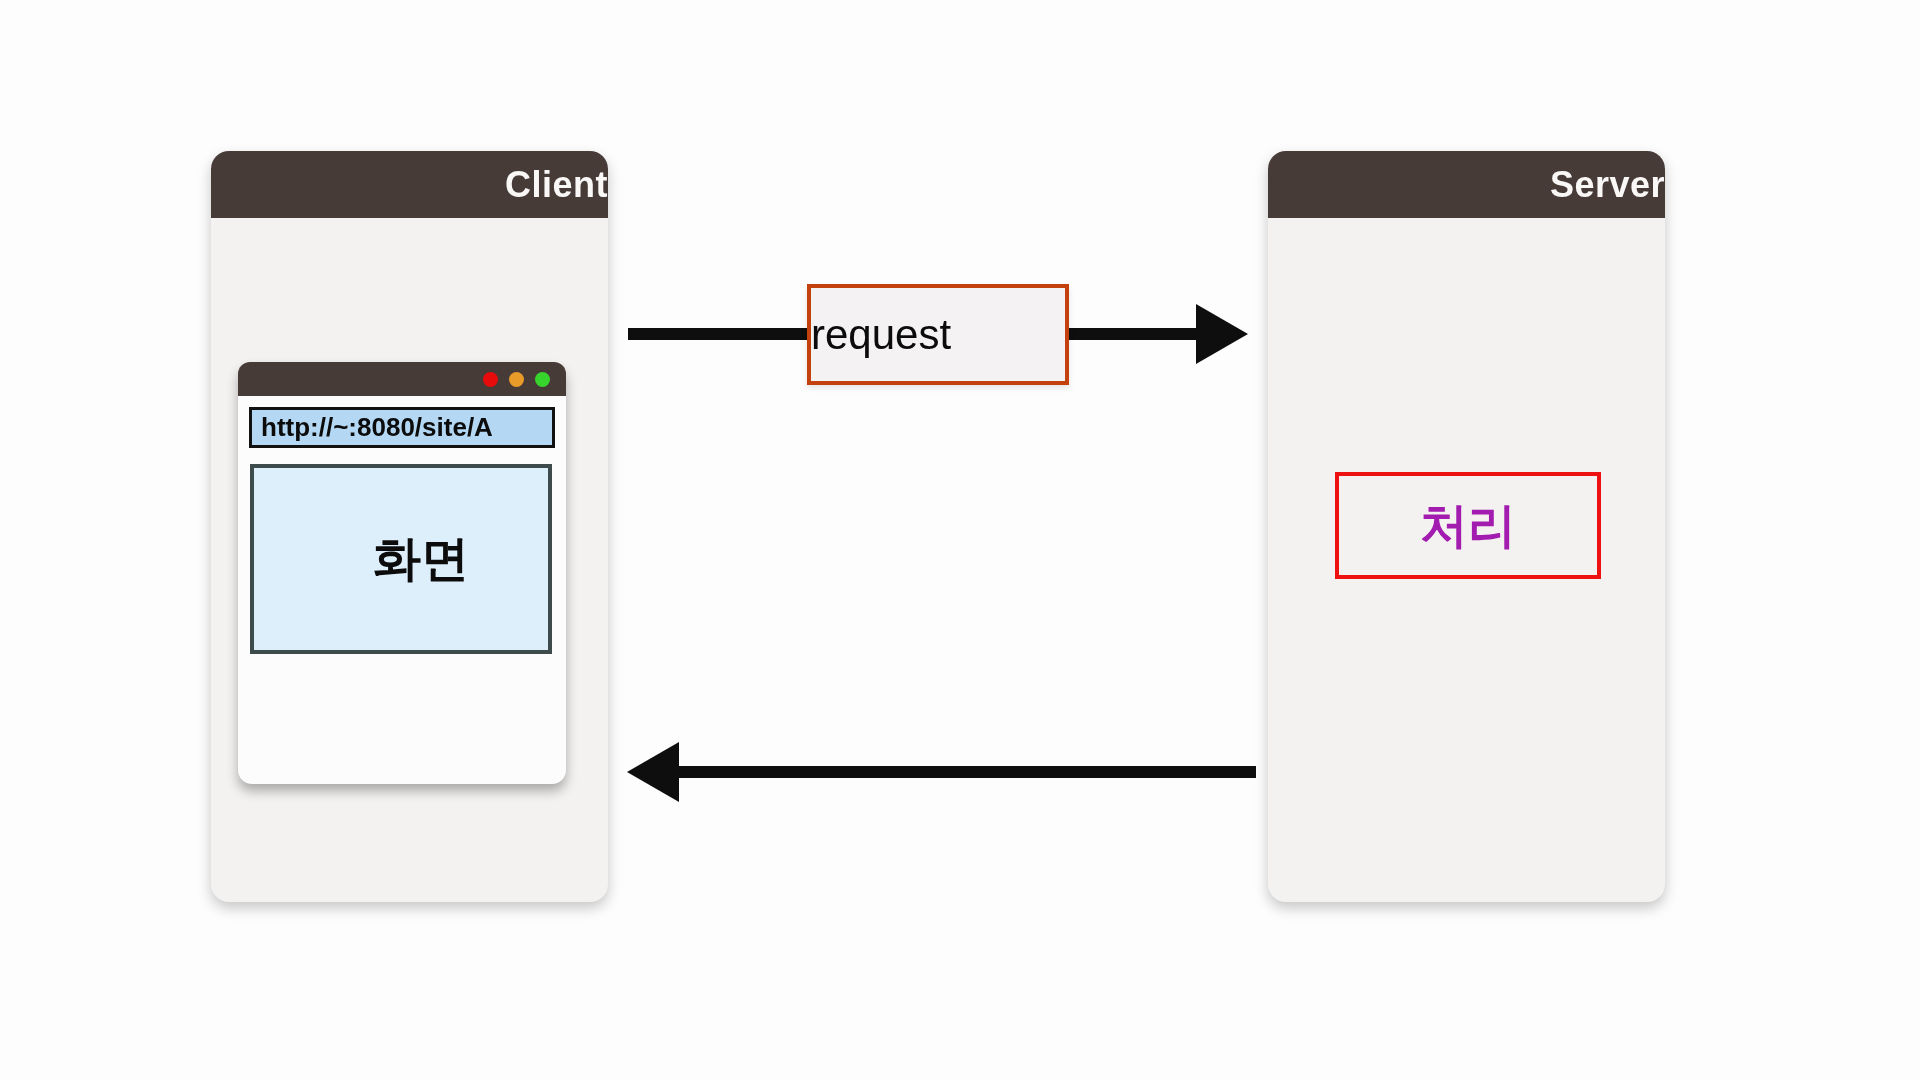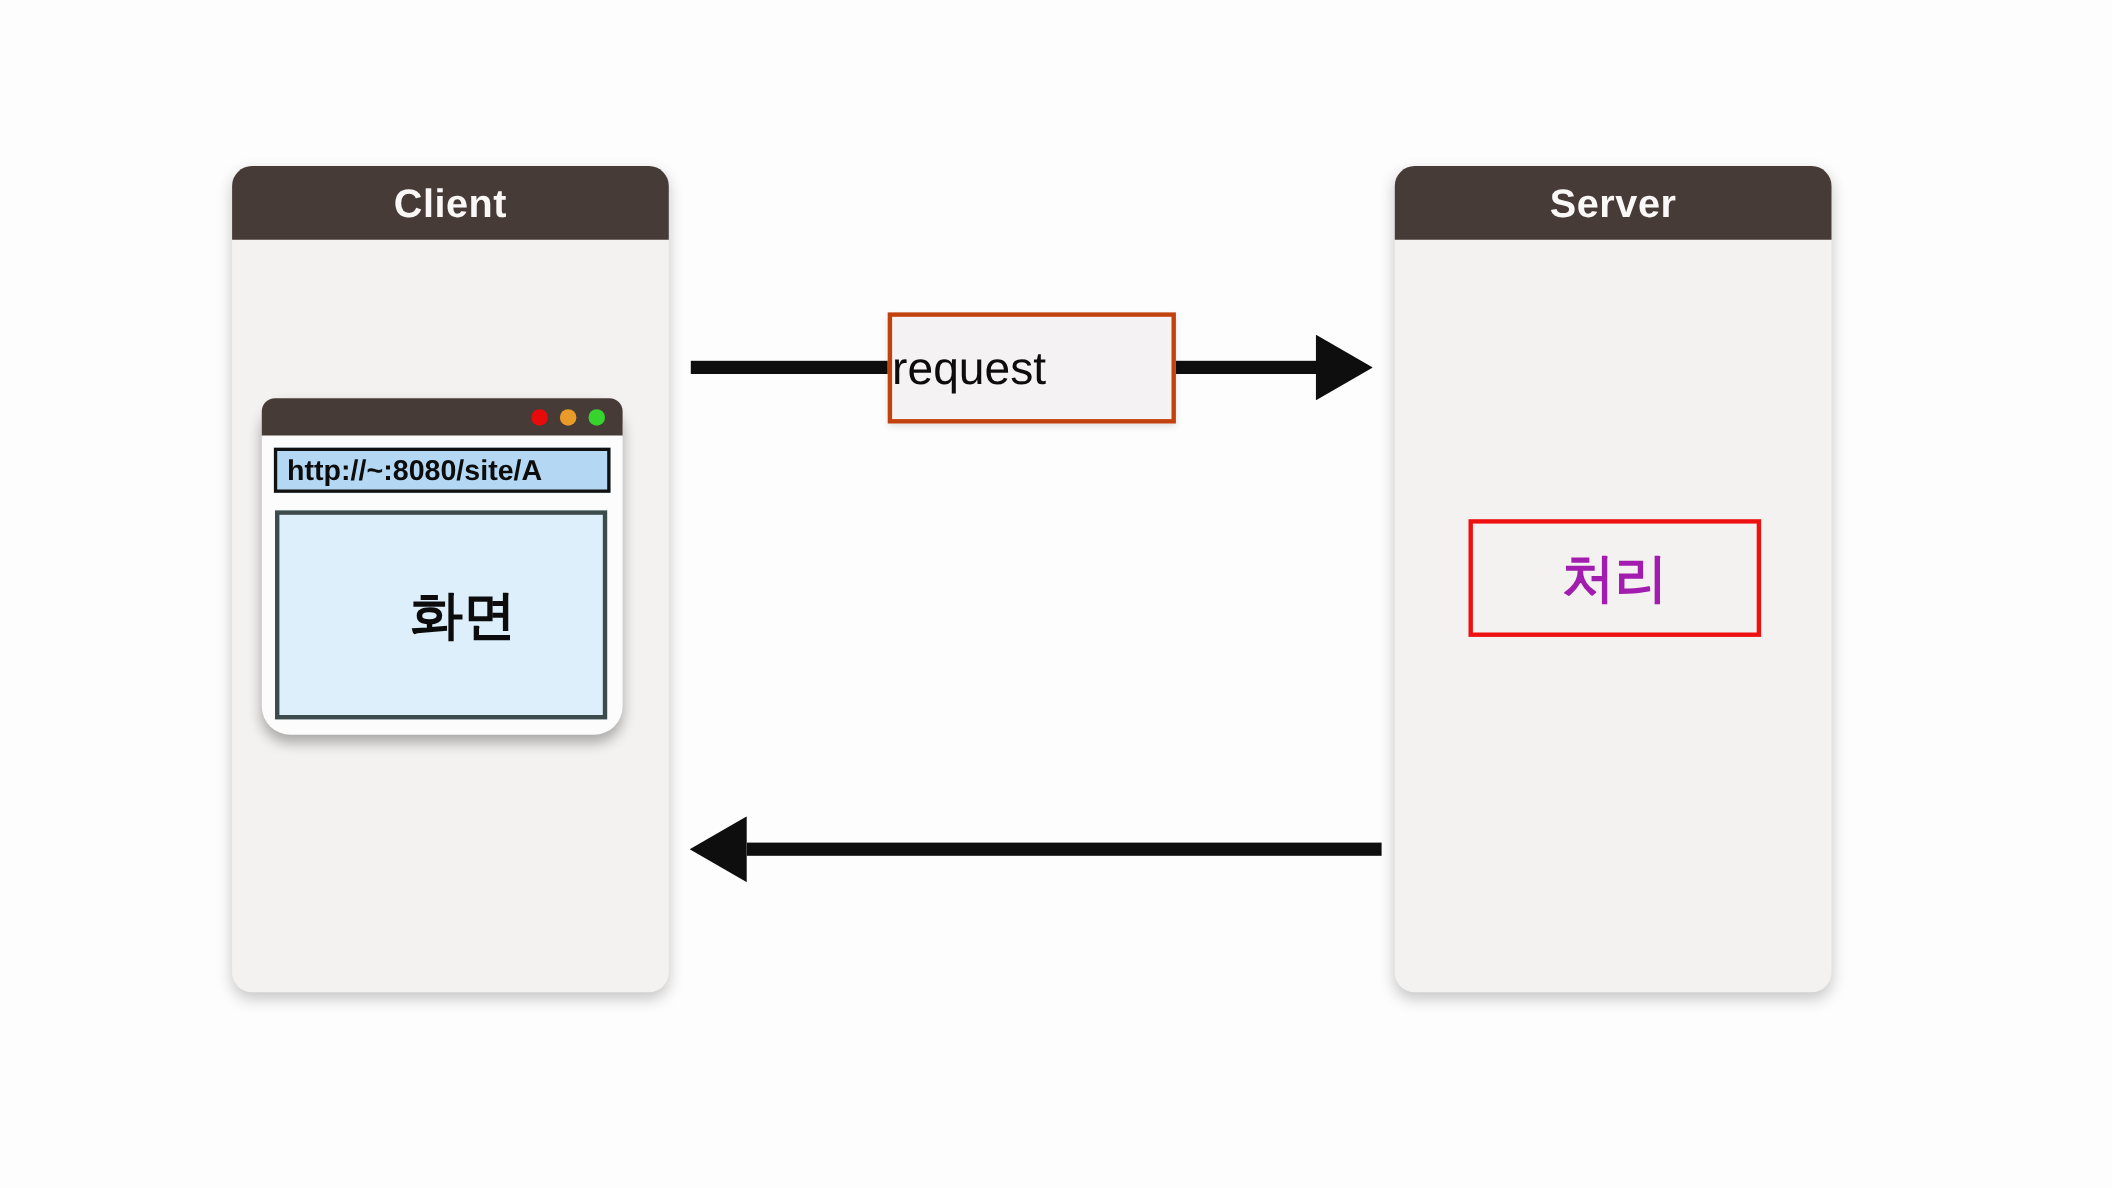--- a/index.html
+++ b/index.html
@@ -15,29 +15,29 @@
   .panel {
     position: absolute; width: 397px; height: 751px; top: 151px;
     background: #f4f2f1; border-radius: 18px;
     box-shadow: 0 6px 14px rgba(0,0,0,0.22);
   }
   .panel.client { left: 211px; }
   .panel.server { left: 1268px; }
   .panel-header {
     height: 67px; background: #473b38;
     border-radius: 18px 18px 0 0;
-    display: flex; align-items: center; justify-content: center;
+    display: flex; align-items: center; justify-content: flex-end;
     color: #faf8f7; font-size: 36px; font-weight: 600; letter-spacing: 0.5px;
   }
 
   
   .browser {
     position: absolute; left: 27px; top: 211px;
-    width: 328px; height: 306px;
-    background: #fcfcfc; border-radius: 26px;
+    width: 328px; height: 422px;
+    background: #fcfcfc; border-radius: 14px;
     box-shadow: 0 7px 12px rgba(0,0,0,0.30);
     text-align: right;
   }
   .browser-titlebar {
     height: 34px; background: #473b38; border-radius: 12px 12px 0 0;
     display: flex; align-items: center; justify-content: flex-end;
     gap: 11px; padding-right: 16px; box-sizing: border-box;
   }
   .dot { width: 15px; height: 15px; border-radius: 50%; }
   .dot.red    { background: #e80b0b; }

